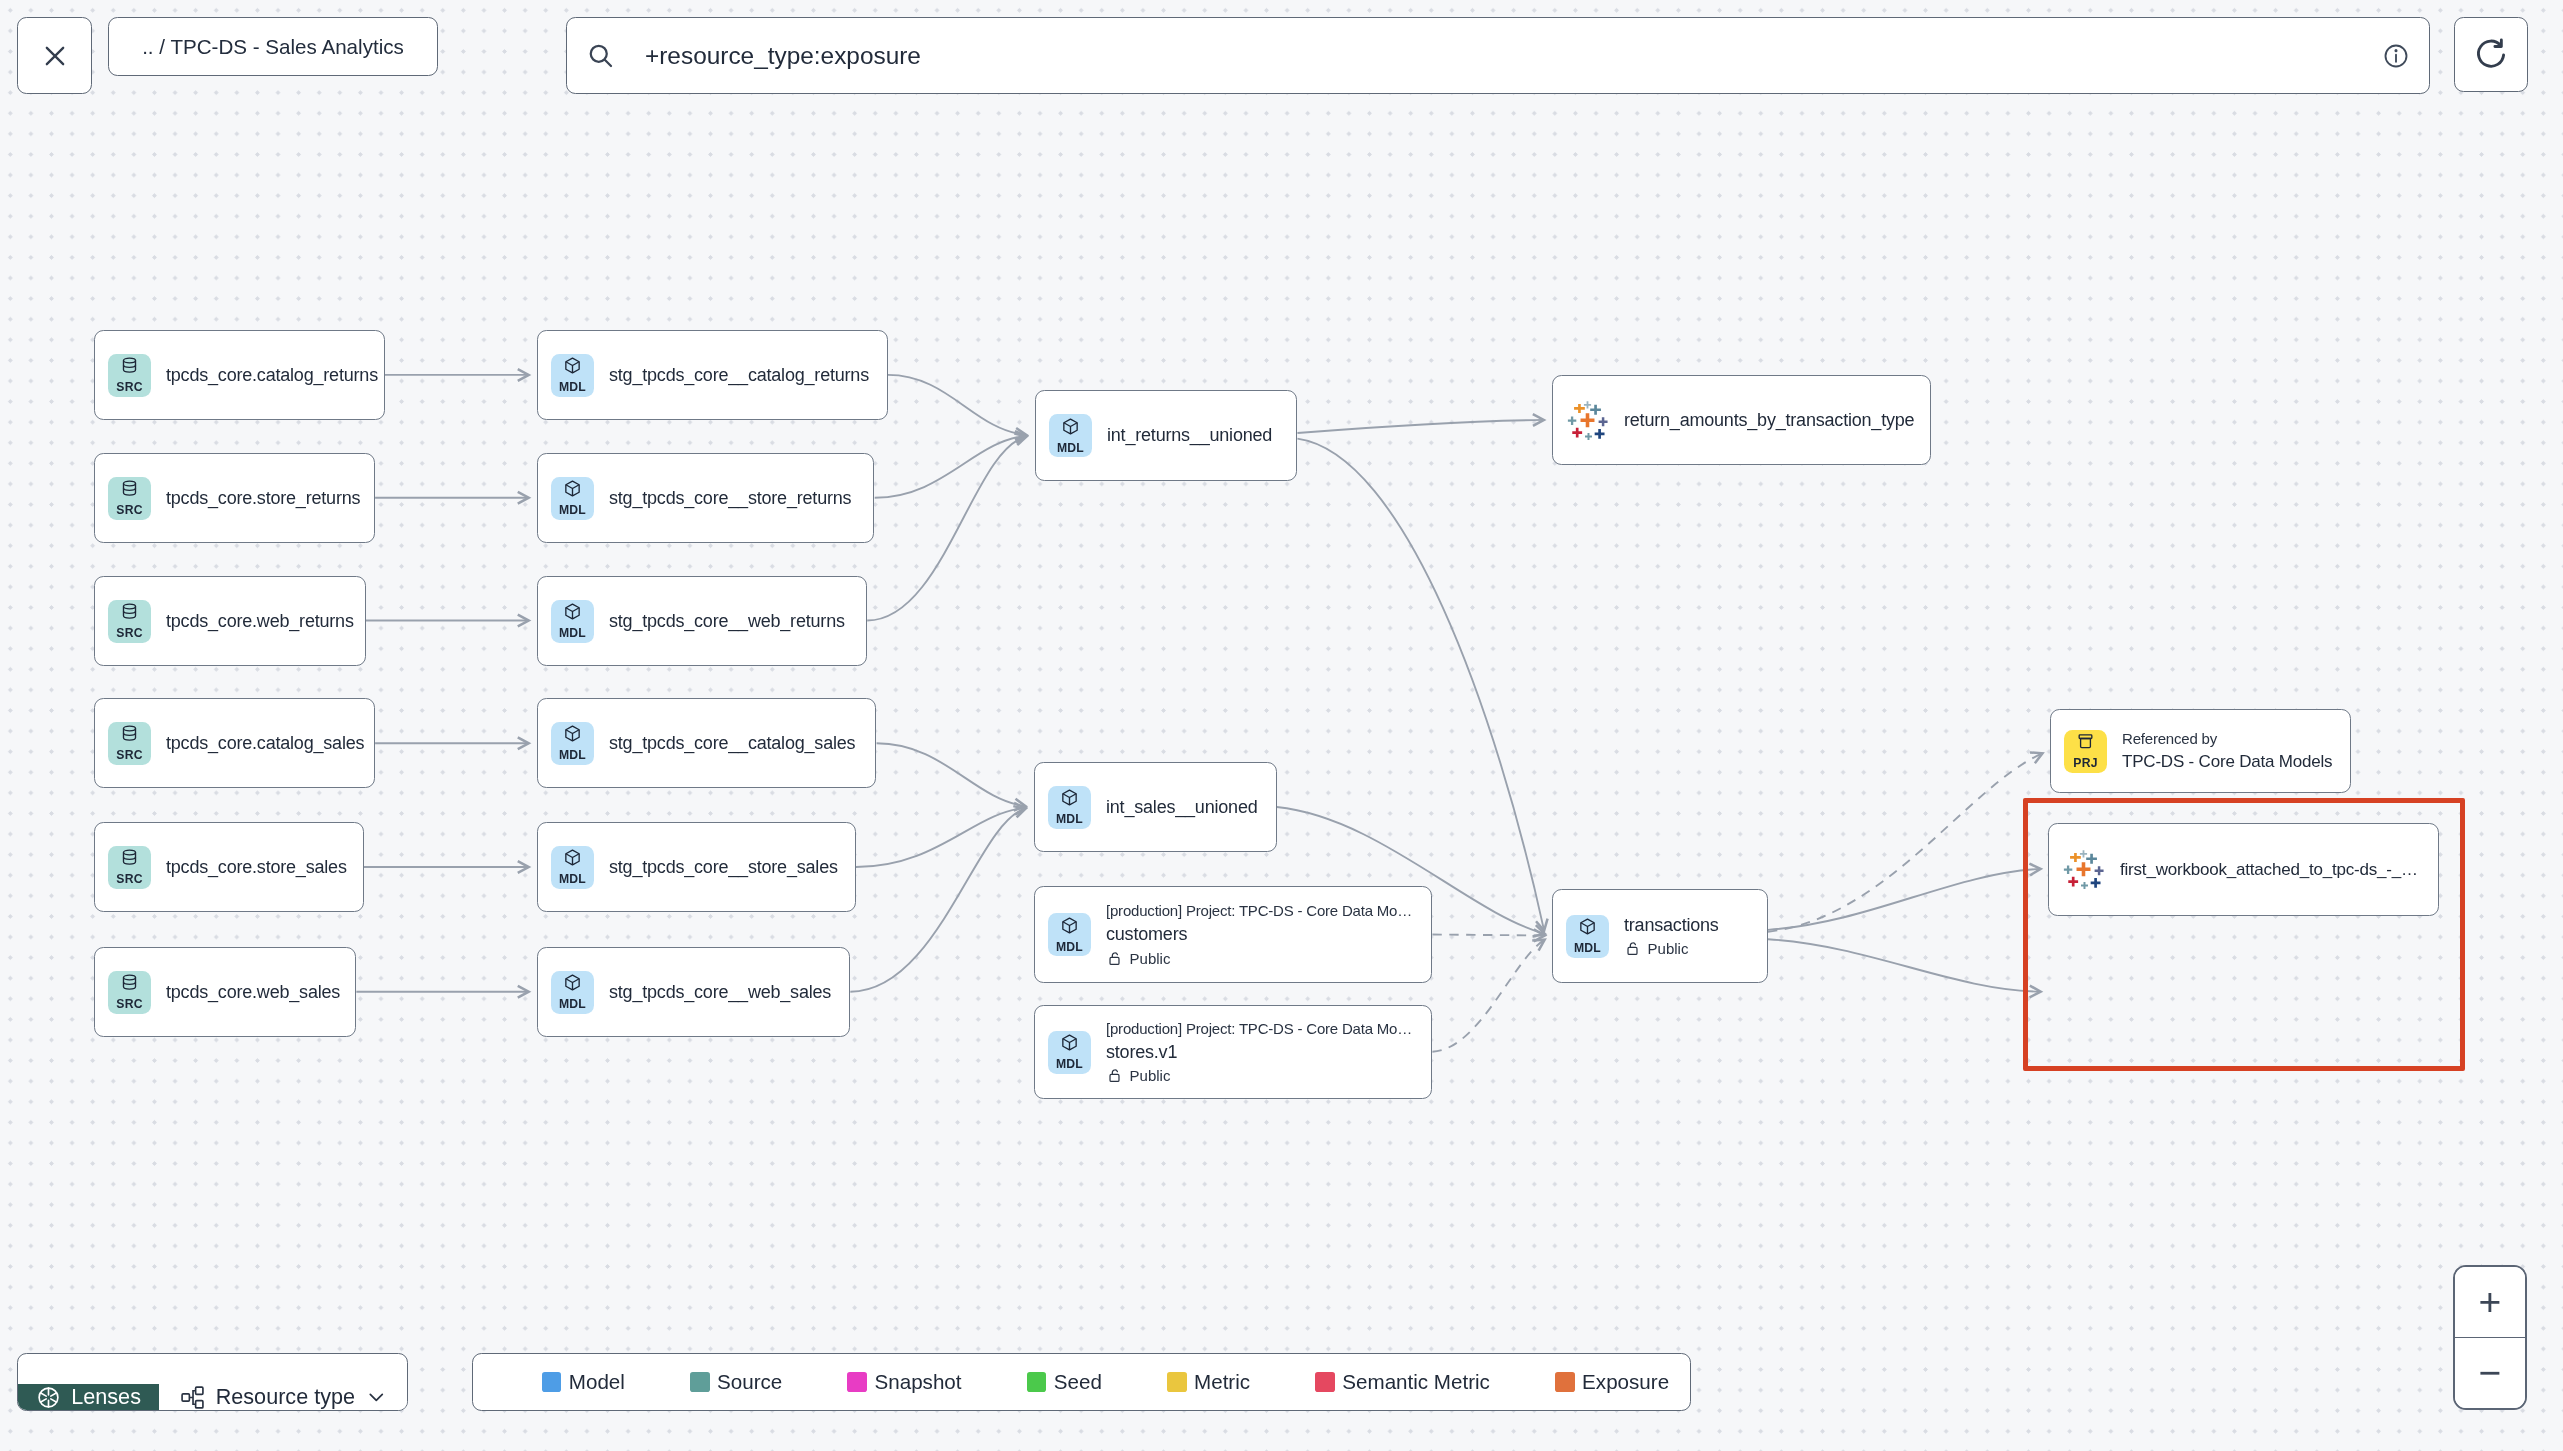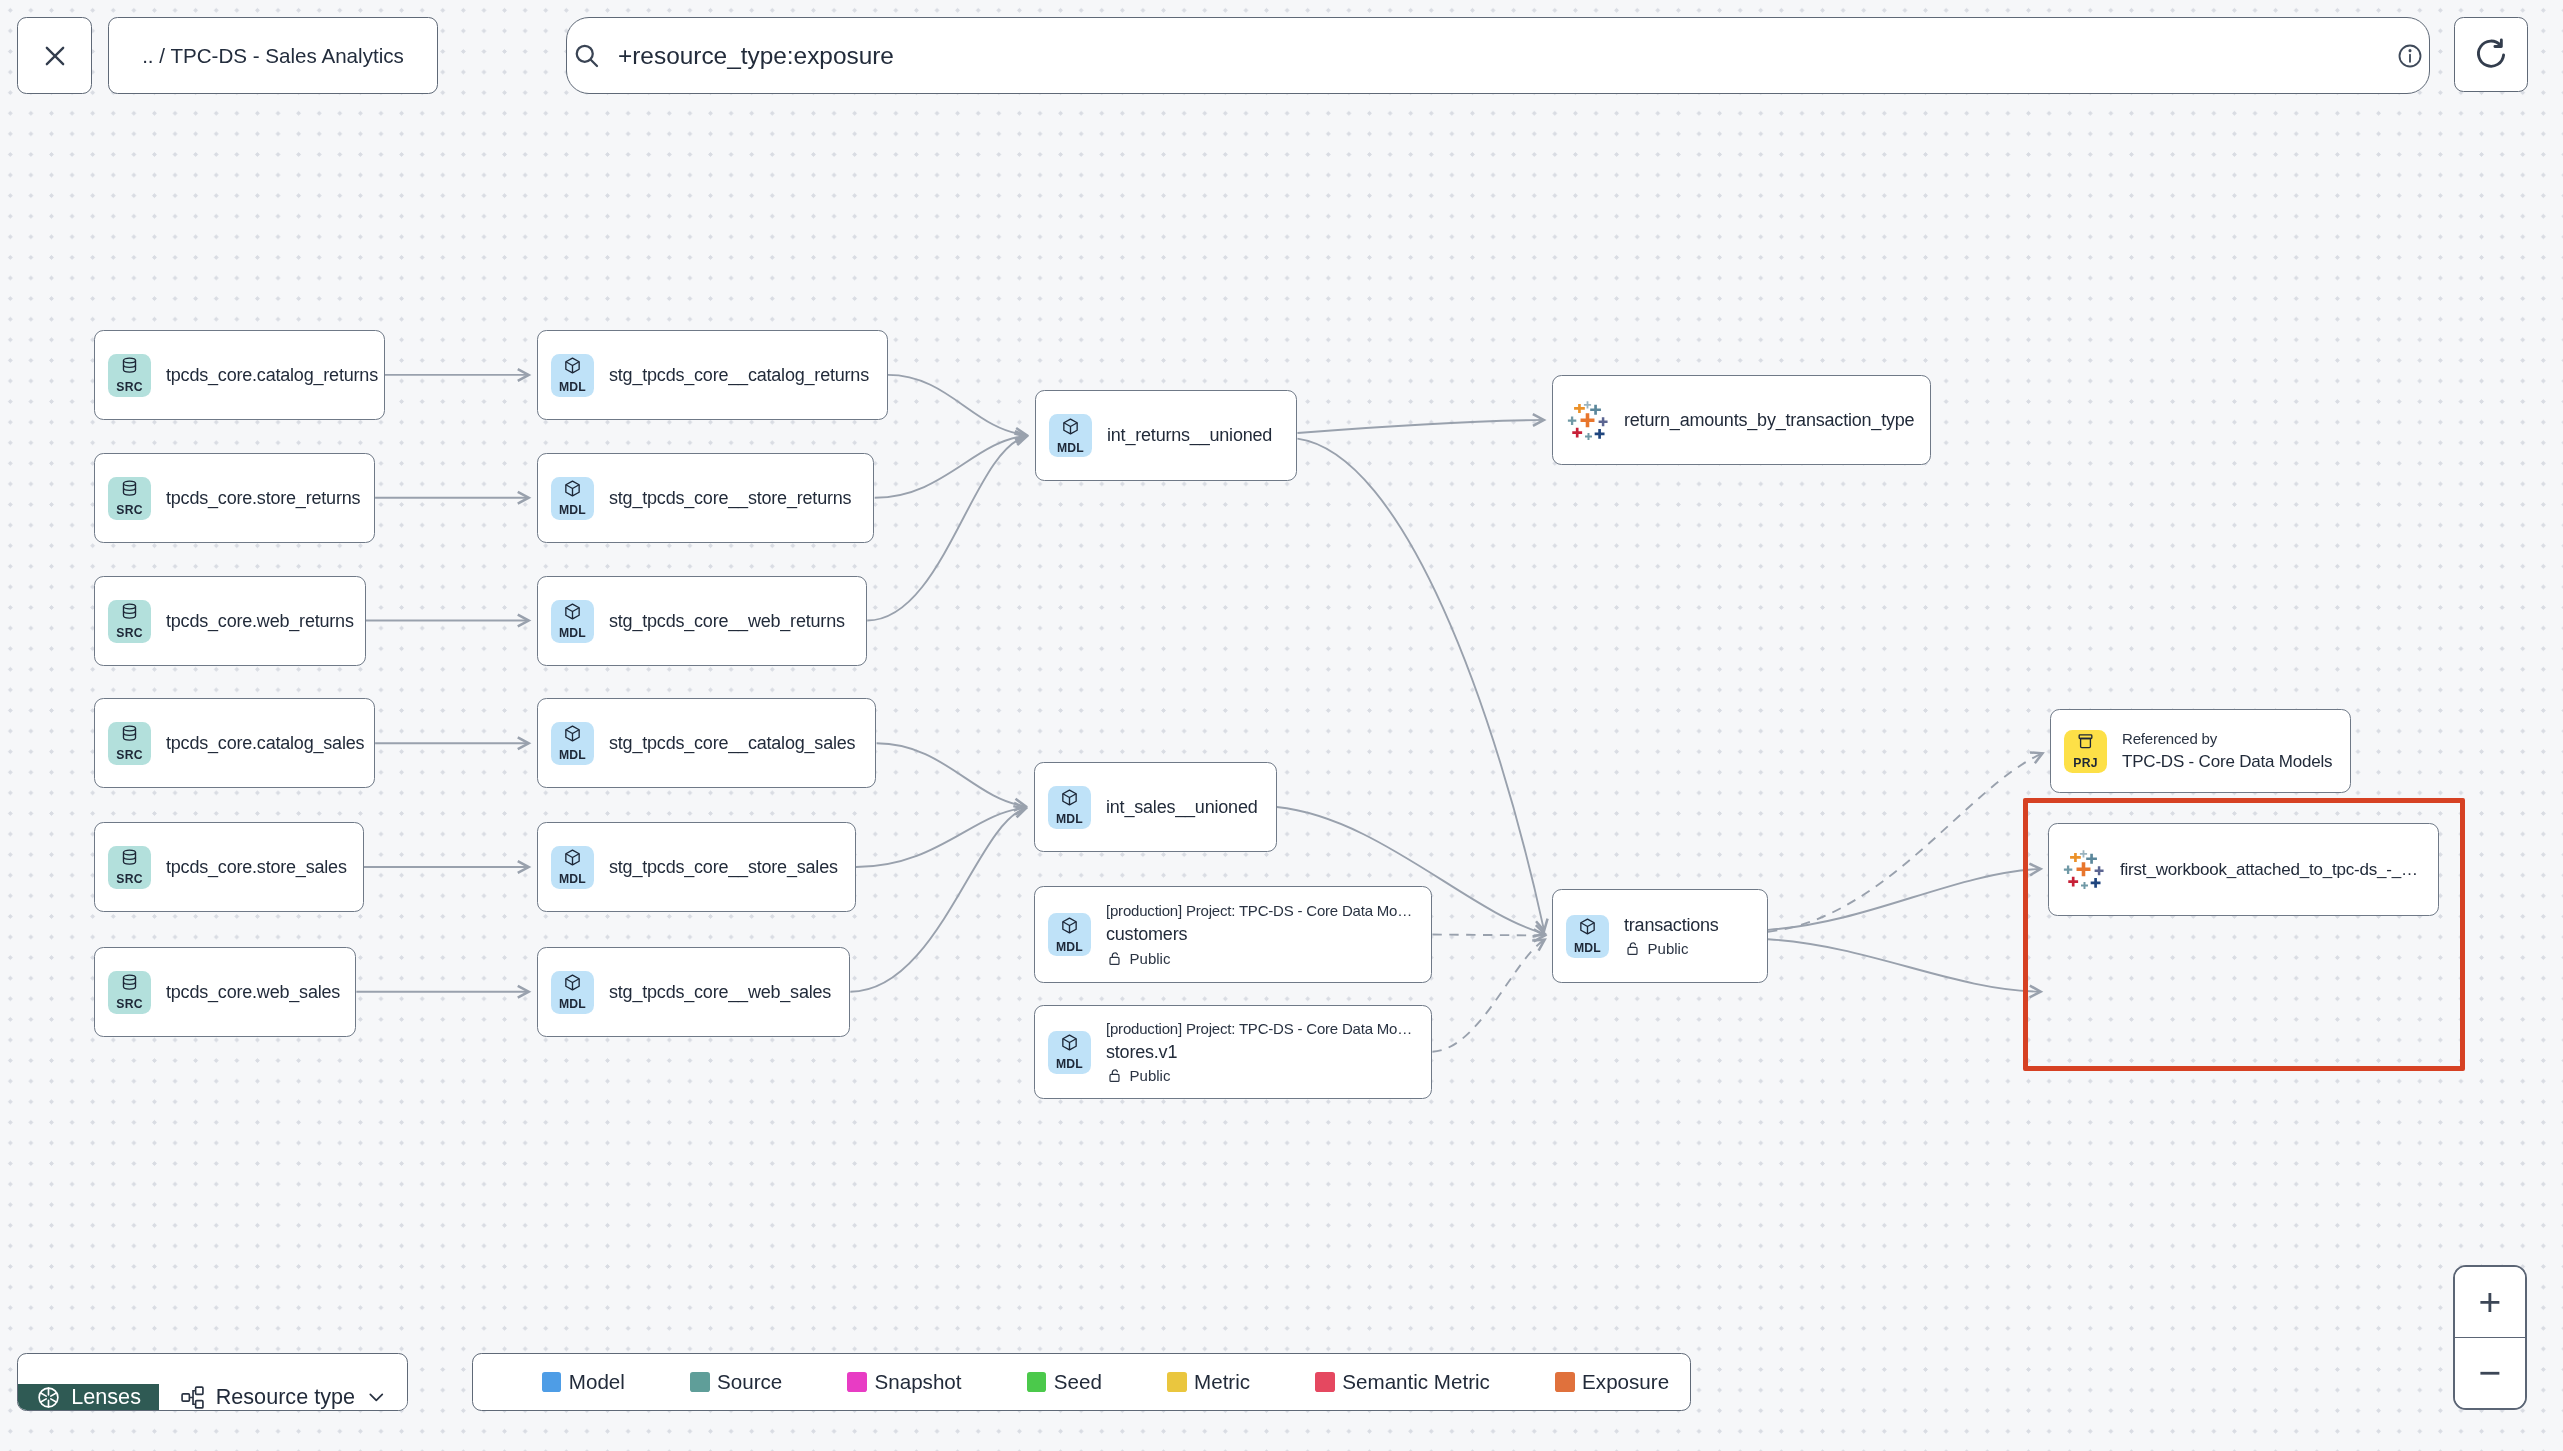--- a/index.html
+++ b/index.html
@@ -39,21 +39,21 @@
   .sub{font-size:15px;color:#2a3342;white-space:nowrap;letter-spacing:-0.2px;}
   .access{display:flex;align-items:center;gap:6.6px;font-size:15px;color:#2a3342;}
   .tabicon{flex:none;}
 
   .chip{
     position:absolute;z-index:50;box-sizing:border-box;background:#fff;
     border:1.9px solid #5f6977;border-radius:9.4px;
     display:flex;align-items:center;justify-content:center;color:#333d4d;
   }
   .breadcrumb-chip{font-size:20.6px;color:#232d3d;}
-  .search-bar{justify-content:flex-start;gap:14px;padding:0 5px;border-radius:23px;}
+  .search-bar{justify-content:flex-start;gap:27px;padding:0 19px;}
   .search-bar input{
     flex:1;border:none;outline:none;font-family:"Liberation Sans",sans-serif;
     font-size:24.4px;color:#222b3a;background:transparent;
   }
   .info-btn{flex:none;cursor:pointer;display:flex;align-items:center;}
 
   .red-box{
     position:absolute;z-index:40;box-sizing:border-box;pointer-events:none;
     border:5.6px solid #d64123;border-radius:1.9px;
   }
@@ -168,21 +168,21 @@
   </svg>
 
   <div class="red-box" style="left:2023px;top:798px;width:442px;height:273px"></div>
 
   <div class="chip" style="left:17px;top:17px;width:75px;height:77px">
     <svg width="28" height="28" viewBox="0 0 24 24">
       <path d="M5 5 L19 19 M19 5 L5 19" stroke="#333d4d" stroke-width="2" fill="none" stroke-linecap="round"></path>
     </svg>
   </div>
 
-  <div class="chip breadcrumb-chip" style="left:108px;top:17px;width:330px;height:77px">
+  <div class="chip breadcrumb-chip" style="left:108px;top:17px;width:330px;height:59px">
     <span>.. / TPC-DS - Sales Analytics</span>
   </div>
 
   <div class="chip search-bar" style="left:566px;top:17px;width:1864px;height:77px">
     <svg width="30" height="30" viewBox="0 0 24 24">
       <g fill="none" stroke="#3a4454" stroke-width="1.8">
         <circle cx="10.2" cy="10.2" r="6.4"></circle>
         <path d="M15 15 L20 20" stroke-linecap="round"></path>
       </g>
     </svg>

